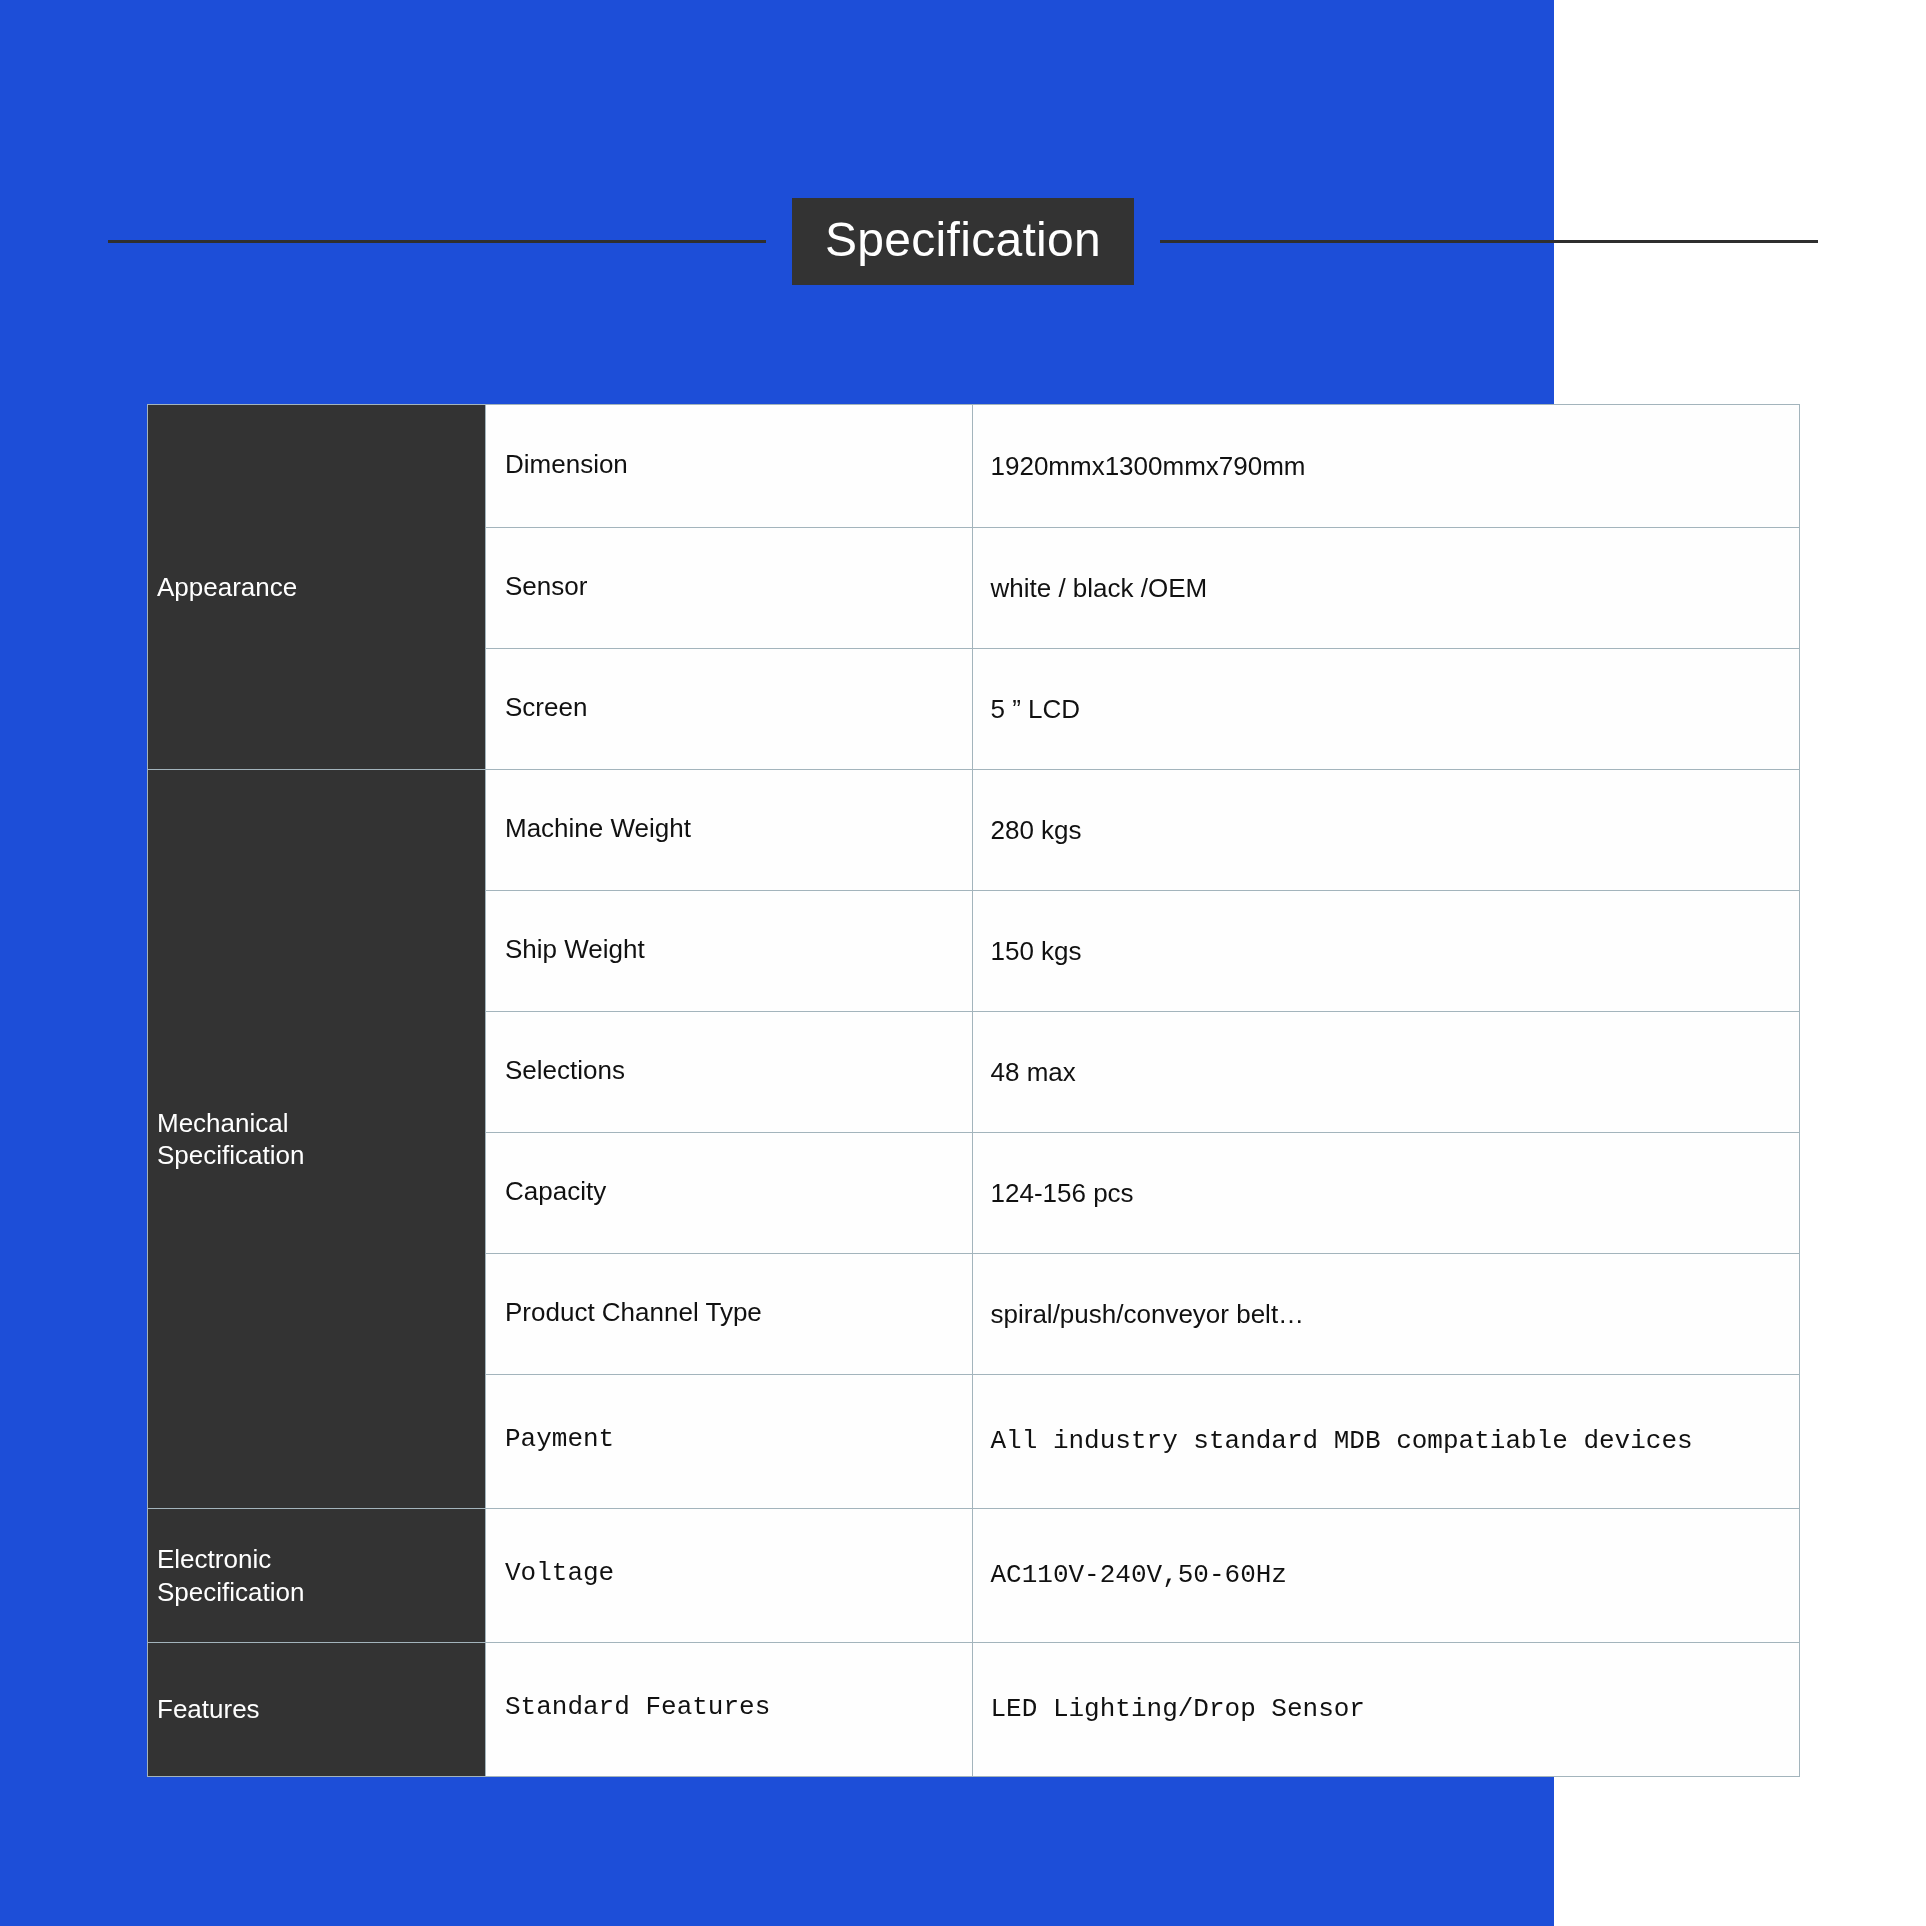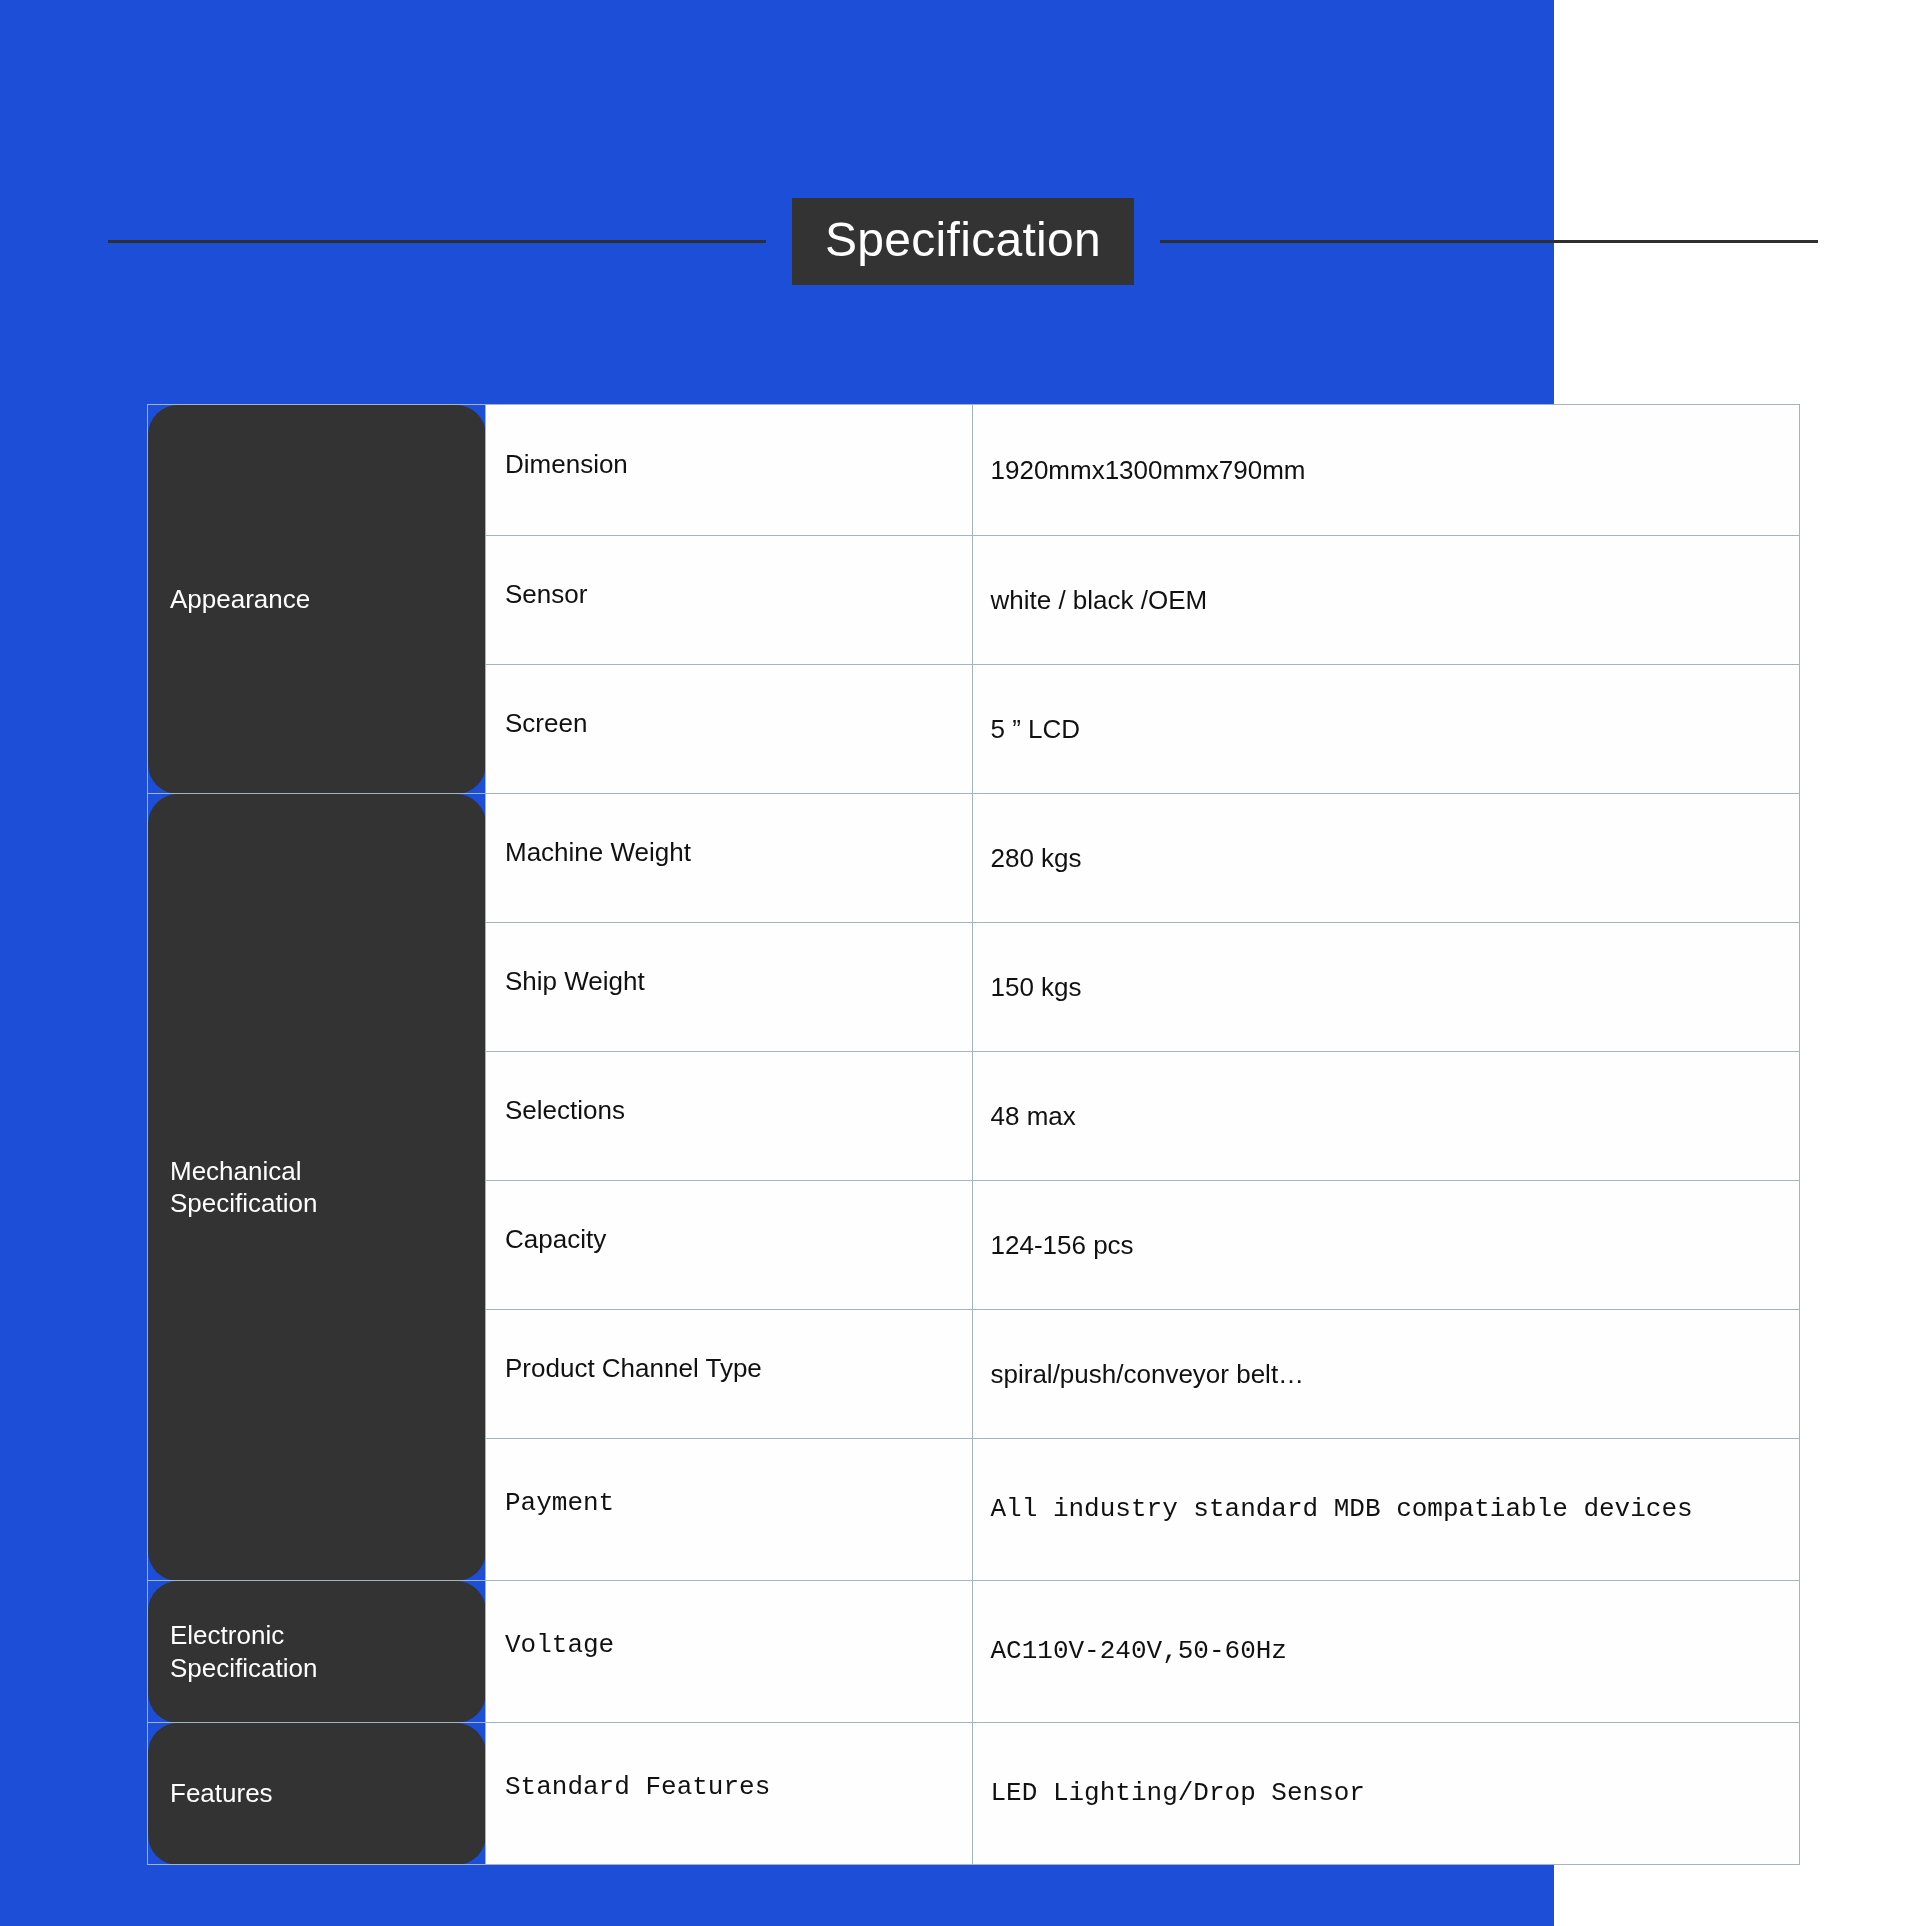--- a/index.html
+++ b/index.html
@@ -75,35 +75,34 @@
     font-weight: 400;
     line-height: 1.25;
   }
   col.c-cat   { width: 338px; }
   col.c-prop  { width: 487px; }
   col.c-val   { width: 827px; }
 
   td.cat {
     background: #333333;
     color: #ffffff;
-    padding: 0 0 0 22px;
+    padding: 0 0 0 9px;
     font-size: 26px;
     vertical-align: middle;
     border-color: #a3b4bc;
-    border-radius: 30px;
   }
   td.cat .cat-inner {
     display: block;
     white-space: pre-line;
   }
   
   td.cat.align-bottomish { vertical-align: middle; }
 
   td.prop {
-    padding: 0 0 12px 19px;
+    padding: 0 0 4px 19px;
     background: #fefefe;
   }
   td.val {
     padding: 0 0 0 17.5px;
     background: #fefefe;
   }
 
   .h-tall   { height: 118px; }
   .h-mid    { height: 116px; }
   .h-long   { height: 129px; font-family: Liberation Mono, monospace; }

